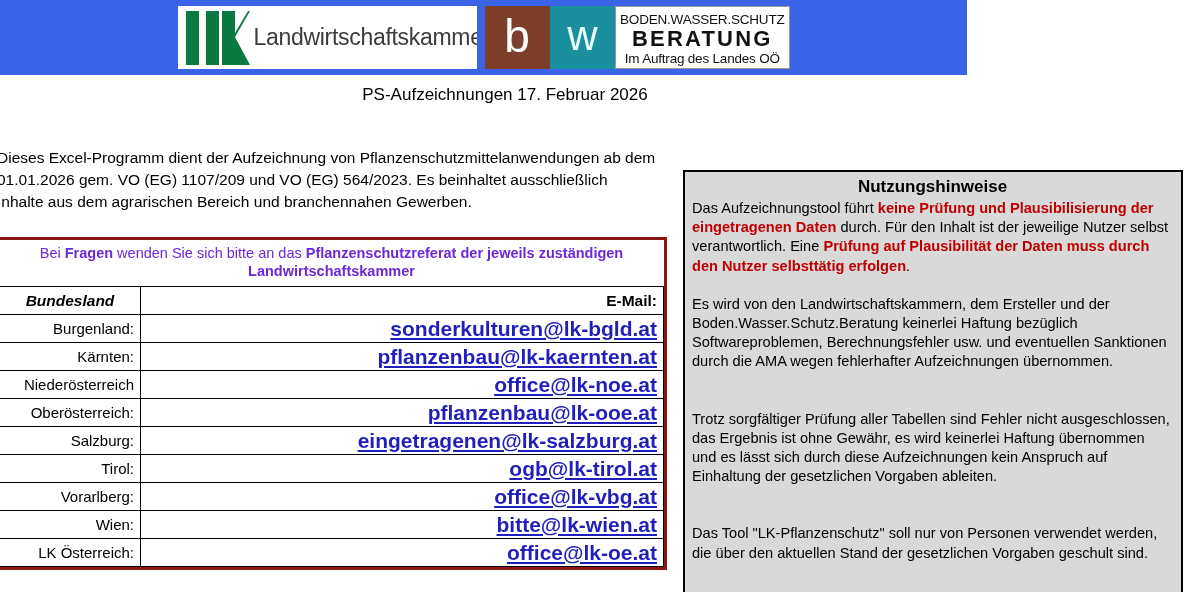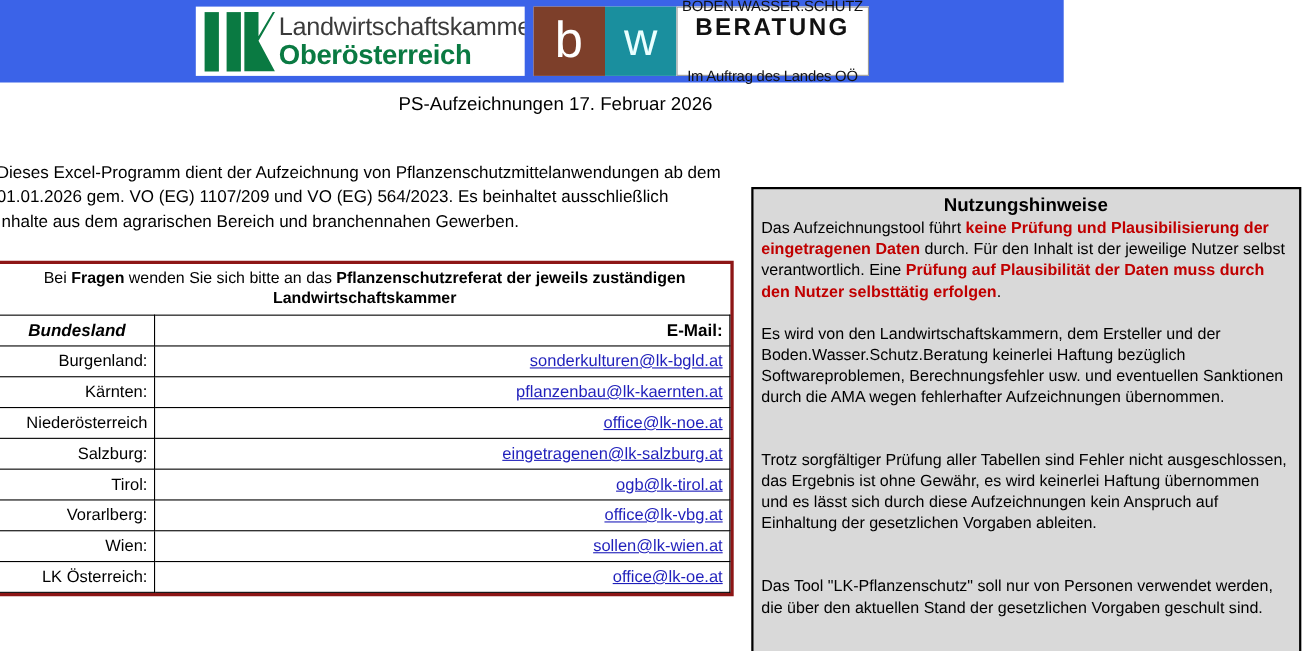--- a/index.html
+++ b/index.html
@@ -116,26 +116,26 @@
     line-height: 1;
     padding-bottom: 4px;
   }
   .bws-text {
     flex: 1;
     background: #ffffff;
     border: 1px solid #9a9a9a;
     display: flex;
     flex-direction: column;
     align-items: center;
-    justify-content: center;
+    justify-content: flex-end;
     padding: 2px 4px;
   }
   .bws-t1 { font-size: 13.5px; color: #111; letter-spacing: -0.2px; white-space: nowrap; }
   .bws-t2 { font-size: 22px; font-weight: bold; color: #111; letter-spacing: 2.2px; white-space: nowrap; line-height: 1.1; }
-  .bws-t3 { font-size: 13.5px; color: #111; letter-spacing: -0.2px; white-space: nowrap; margin-top: 24px; }
+  .bws-t3 { font-size: 13.5px; color: #111; letter-spacing: -0.2px; white-space: nowrap; }
 
   
   .page-title {
     position: absolute;
     left: 0; top: 85px;
     width: 1010px;
     text-align: center;
     font-size: 17px;
     color: #000000;
   }
@@ -157,21 +157,21 @@
     width: 670px;
     border: 3px solid #8d1616;
     border-left-width: 2px;
     background: #ffffff;
   }
   .ct-title {
     font-size: 14.5px;
     line-height: 18px;
     text-align: center;
     padding: 4px 4px 6px 4px;
-    color: #000000;
+    color: #6d28d9;
   }
   .ct-title b { font-weight: bold; }
   table.ct {
     width: 100%;
     border-collapse: collapse;
     table-layout: fixed;
   }
   table.ct td, table.ct th {
     border: 1px solid #000000;
     height: 28px;
@@ -182,22 +182,23 @@
   table.ct .col-land { width: 141px; text-align: right; }
   table.ct .col-mail { text-align: right; }
   table.ct thead th {
     font-weight: bold;
     font-size: 15.5px;
   }
   table.ct thead th.col-land { text-align: center; font-style: italic; }
   .mail-link {
     color: #1f1fbb;
     text-decoration: underline;
-    font-size: 15px;
+    font-size: 21px;
     cursor: pointer;
+    font-weight: bold;
   }
 
   
   .notes-panel {
     position: absolute;
     left: 683px; top: 141px;
     width: 500px; height: 424px;
     background: #d9d9d9;
     border: 2px solid #000000;
     padding: 4px 8px 4px 7px;
@@ -238,21 +239,20 @@
     <div class="lk-logo">
       <div class="lk-mark">
         <div class="lk-bar1"></div>
         <div class="lk-bar2"></div>
         <svg class="lk-k" viewBox="0 0 28 54">
           <polygon points="0,0 13,0 13,22 26,0 28,0 13,26 28,54 13,54 13,31 13,54 0,54" fill="#0a7a42"></polygon>
         </svg>
       </div>
       <div class="lk-words">
         <div class="lk-line1">Landwirtschaftskammer</div>
-        <div class="lk-line2">Oberösterreich</div>
       </div>
     </div>
 
     <div class="bws-logo">
       <div class="bws-b">b</div>
       <div class="bws-w">w</div>
       <div class="bws-text">
         <div class="bws-t1">BODEN.WASSER.SCHUTZ</div>
         <div class="bws-t2">BERATUNG</div>
         <div class="bws-t3">Im Auftrag des Landes OÖ</div>
@@ -283,34 +283,38 @@
         </tr>
         <tr>
           <td class="col-land">Kärnten:</td>
           <td class="col-mail"><span class="mail-link">pflanzenbau@lk-kaernten.at</span></td>
         </tr>
         <tr>
           <td class="col-land">Niederösterreich</td>
           <td class="col-mail"><span class="mail-link">office@lk-noe.at</span></td>
         </tr>
         <tr>
+          <td class="col-land">Oberösterreich:</td>
+          <td class="col-mail"><span class="mail-link">pflanzenbau@lk-ooe.at</span></td>
+        </tr>
+        <tr>
           <td class="col-land">Salzburg:</td>
           <td class="col-mail"><span class="mail-link">eingetragenen@lk-salzburg.at </span></td>
         </tr>
         <tr>
           <td class="col-land">Tirol:</td>
           <td class="col-mail"><span class="mail-link">ogb@lk-tirol.at</span></td>
         </tr>
         <tr>
           <td class="col-land">Vorarlberg:</td>
           <td class="col-mail"><span class="mail-link">office@lk-vbg.at</span></td>
         </tr>
         <tr>
           <td class="col-land">Wien:</td>
-          <td class="col-mail"><span class="mail-link">sollen@lk-wien.at</span></td>
+          <td class="col-mail"><span class="mail-link">bitte@lk-wien.at</span></td>
         </tr>
         <tr>
           <td class="col-land">LK Österreich:</td>
           <td class="col-mail"><span class="mail-link">office@lk-oe.at</span></td>
         </tr>
       </tbody>
     </table>
   </div>
 
   <div class="notes-panel">

